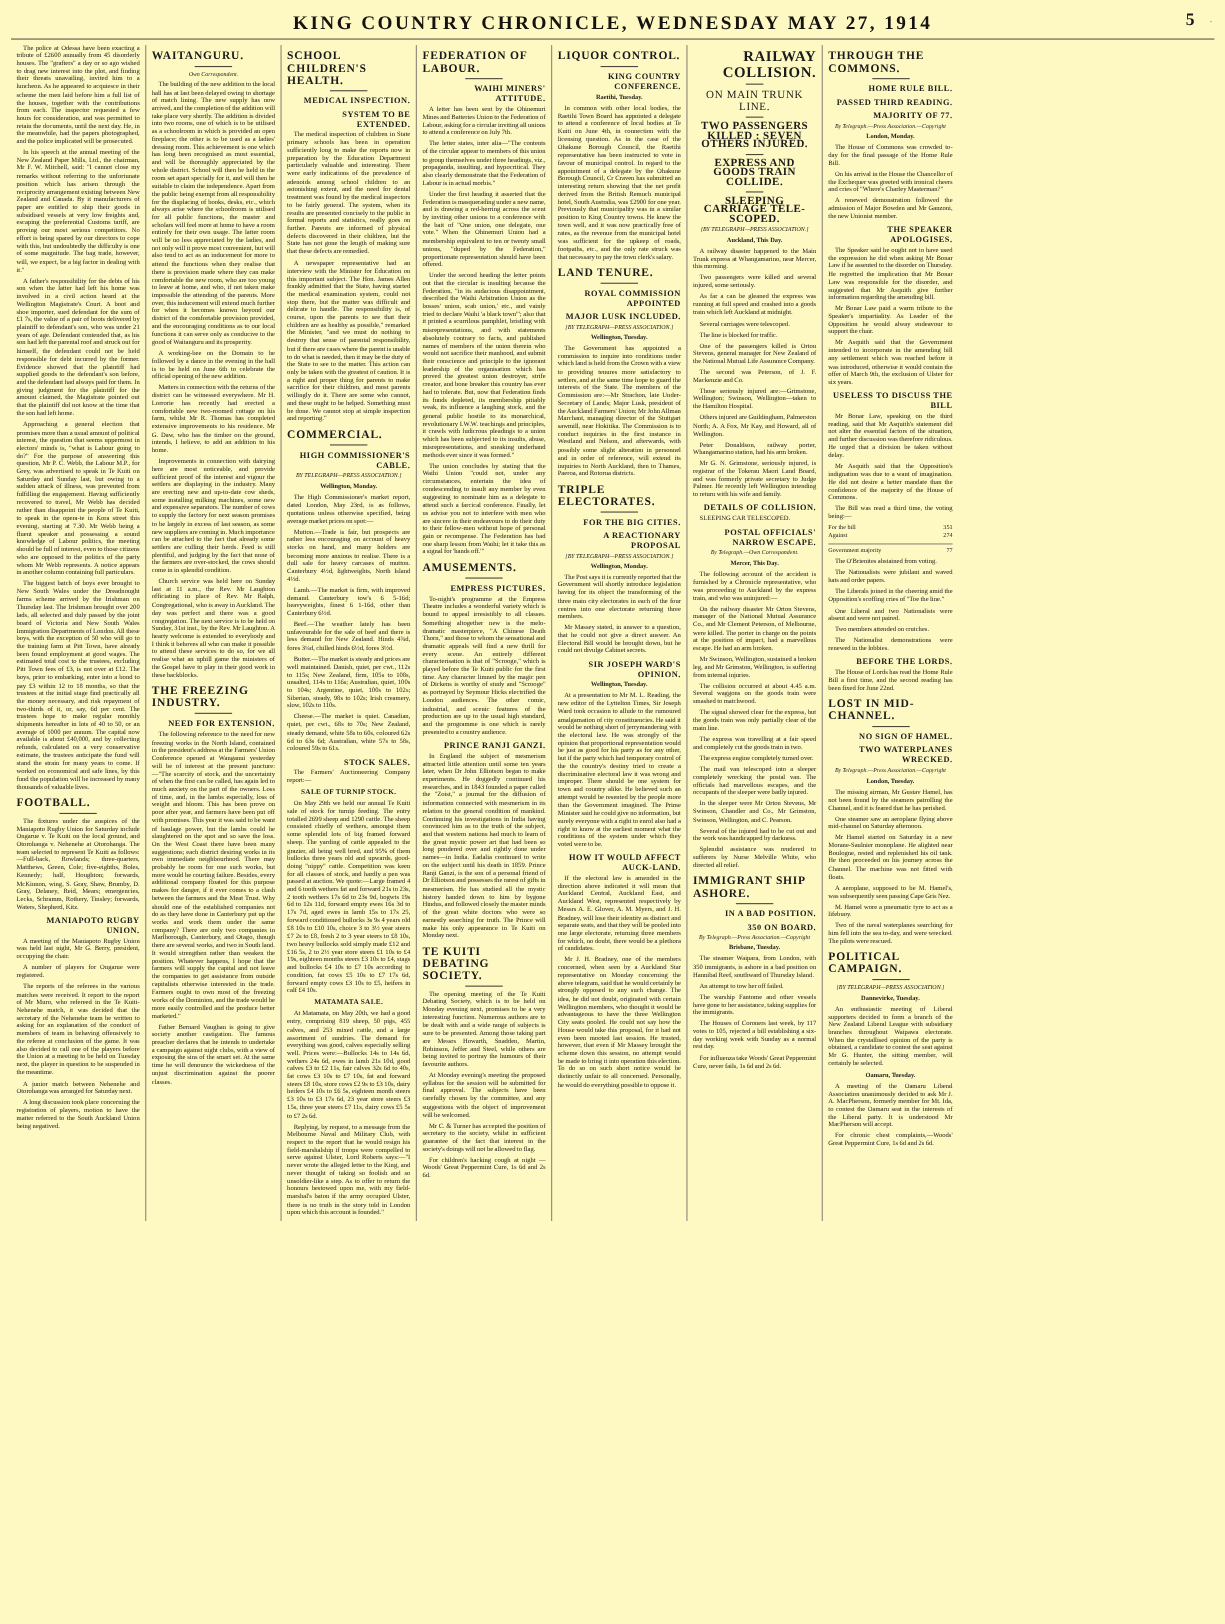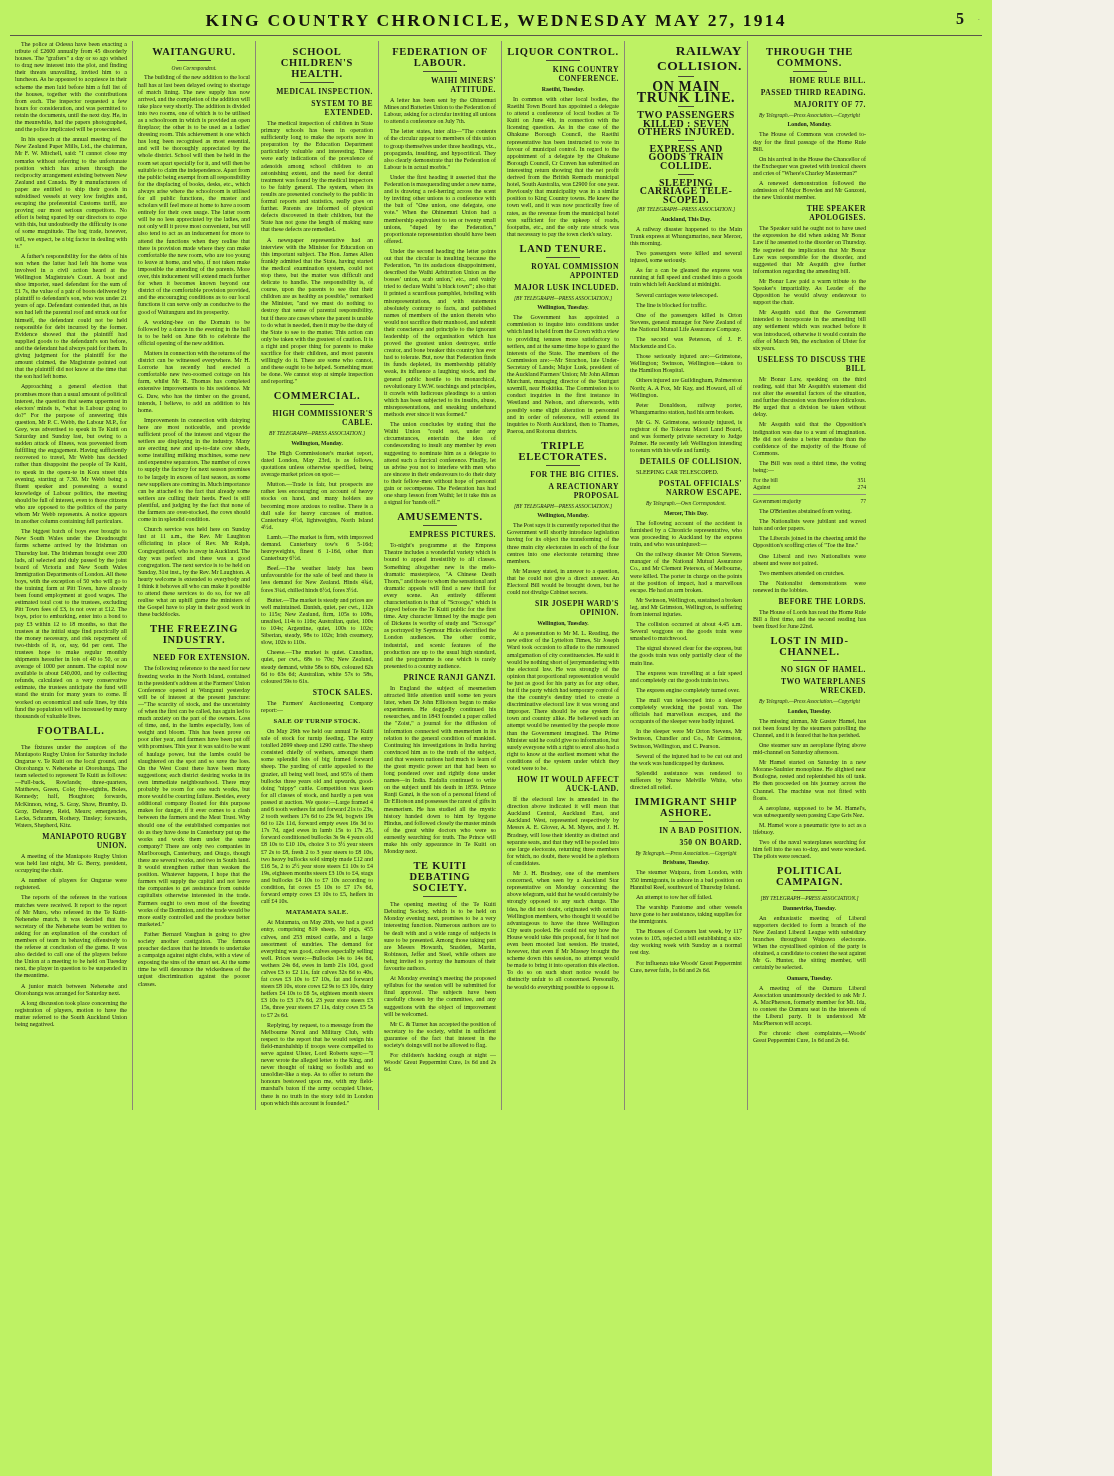--- a/index.html
+++ b/index.html
@@ -3,25 +3,25 @@
 <meta charset="utf-8">
 <style>
   html,body{margin:0;padding:0;}
   body{
     width:1114px;
     background:#f3f1e8;
     font-family:"Liberation Serif", serif;
     color:#1a1a1a;
   }
   #page{
-    width:992px;
+    width:1114px;
     min-height:1476px;
     box-sizing:border-box;
     padding:10px 10px 14px 10px;
-    background:#bef264;
+    background:#fef9c3;
     position:relative;
   }
   
   .masthead{
     text-align:center;
     border-bottom:1px solid #5a564b;
     padding-bottom:4px;
     margin-bottom:5px;
     position:relative;
   }
@@ -71,21 +71,21 @@
     text-justify:inter-word;
     margin:0 0 3px 0;
     text-indent:6px;
     color:#171512;
     hyphens:auto;
     -webkit-hyphens:auto;
     word-spacing:-0.2px;
   }
 
   h2.head{
-    text-align:center;
+    text-align:left;
     font-size:10.5px;
     font-weight:700;
     letter-spacing:0.7px;
     margin:5px 0 3px 0;
     line-height:11px;
     text-transform:uppercase;
   }
   h3.sub{
     text-align:right;
     font-size:7.6px;
@@ -136,22 +136,22 @@
   }
   .bigheadbox .l1{
     font-size:13.5px;
     font-weight:700;
     letter-spacing:0.5px;
     line-height:15px;
     text-transform:uppercase;
     text-align:right;
   }
   .bigheadbox .l2{
-    font-size:14px;
-    font-weight:700;
+    font-size:10px;
+    font-weight:400;
     letter-spacing:0.6px;
     line-height:11px;
     text-transform:uppercase;
   }
   .bigheadbox .l3{
     font-size:10px;
     font-weight:700;
     letter-spacing:0.4px;
     line-height:8.6px;
     text-transform:uppercase;

